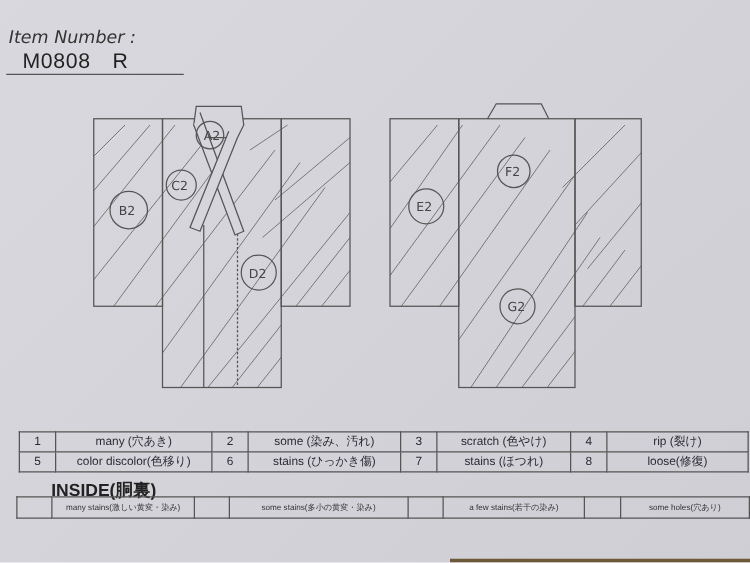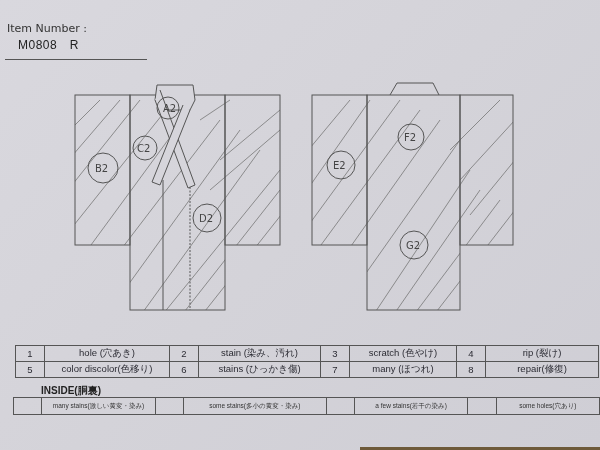--- a/index.html
+++ b/index.html
@@ -1,25 +1,25 @@
 <!DOCTYPE html>
 <html><head>
 <meta charset="utf-8">
 <style>
   html,body{margin:0;padding:0;}
   body{width:600px;height:450px;overflow:hidden;position:relative;
     background:linear-gradient(135deg,#d9d8de 0%,#d4d3d9 50%,#cfced5 100%);
     font-family:"DejaVu Sans",sans-serif;color:#2a2a30;}
-  .item-label{position:absolute;left:7px;top:22px;font-size:11px;color:#333;}
-  .item-number{position:absolute;left:18px;top:37px;font-size:12px;letter-spacing:0.5px;color:#222;font-family:"Liberation Sans",sans-serif;}
+  .item-label{position:absolute;left:7px;top:22px;font-size:14px;color:#333;font-style:italic;}
+  .item-number{position:absolute;left:18px;top:37px;font-size:17px;letter-spacing:0.5px;color:#222;font-family:"Liberation Sans",sans-serif;}
   .item-line{position:absolute;left:5px;top:59px;width:142px;height:1px;background:#555;}
   svg.diagram{position:absolute;left:0;top:0;}
   table.legend{position:absolute;left:15px;top:345px;border-collapse:collapse;font-size:9.5px;font-family:"Liberation Sans",sans-serif;}
   table.legend td{border:1px solid #555;height:15px;padding:0 3px;text-align:center;color:#2b2b33;}
-  .inside-title{position:absolute;left:3px;top:384px;font-size:10px;font-weight:bold;font-family:"Liberation Sans",sans-serif;color:#222;padding-left:38px;}
+  .inside-title{position:absolute;left:3px;top:384px;font-size:14px;font-weight:bold;font-family:"Liberation Sans",sans-serif;color:#222;padding-left:38px;}
   table.inside{position:absolute;left:13px;top:397px;border-collapse:collapse;font-size:6.5px;font-family:"Liberation Sans",sans-serif;}
   table.inside td{border:1px solid #555;height:16px;padding:0 2px;text-align:center;color:#333;}
   .bottom-strip{position:absolute;left:360px;top:447px;width:240px;height:3px;background:#6e5a3a;}
 </style>
 </head>
 <body>
 
 <div class="item-label">Item Number :</div>
 <div class="item-number">M0808　R</div>
 <div class="item-line"></div>
@@ -78,37 +78,37 @@
     <text x="333" y="169">E2</text>
     <text x="404" y="141">F2</text>
     <text x="406" y="249">G2</text>
   </g>
 </svg>
 
 <table class="legend">
   <tbody>
       <tr>
     <td style="width:22px">1</td>
-    <td style="width:118px">hole (穴あき)</td>
+    <td style="width:118px">many (穴あき)</td>
     <td style="width:22px">2</td>
-    <td style="width:115px">stain (染み、汚れ)</td>
+    <td style="width:115px">some (染み、汚れ)</td>
     <td style="width:22px">3</td>
     <td style="width:100px">scratch (色やけ)</td>
     <td style="width:22px">4</td>
     <td style="width:106px">rip (裂け)</td>
   </tr>
   <tr>
     <td>5</td>
     <td>color discolor(色移り)</td>
     <td>6</td>
     <td>stains (ひっかき傷)</td>
     <td>7</td>
-    <td>many (ほつれ)</td>
+    <td>stains (ほつれ)</td>
     <td>8</td>
-    <td>repair(修復)</td>
+    <td>loose(修復)</td>
   </tr>
 </tbody>
   </table>
 
 <div class="inside-title">INSIDE(胴裏)</div>
 <table class="inside">
   <tbody>
       <tr>
     <td style="width:24px"></td>
     <td style="width:110px">many stains(激しい黄変・染み)</td>

